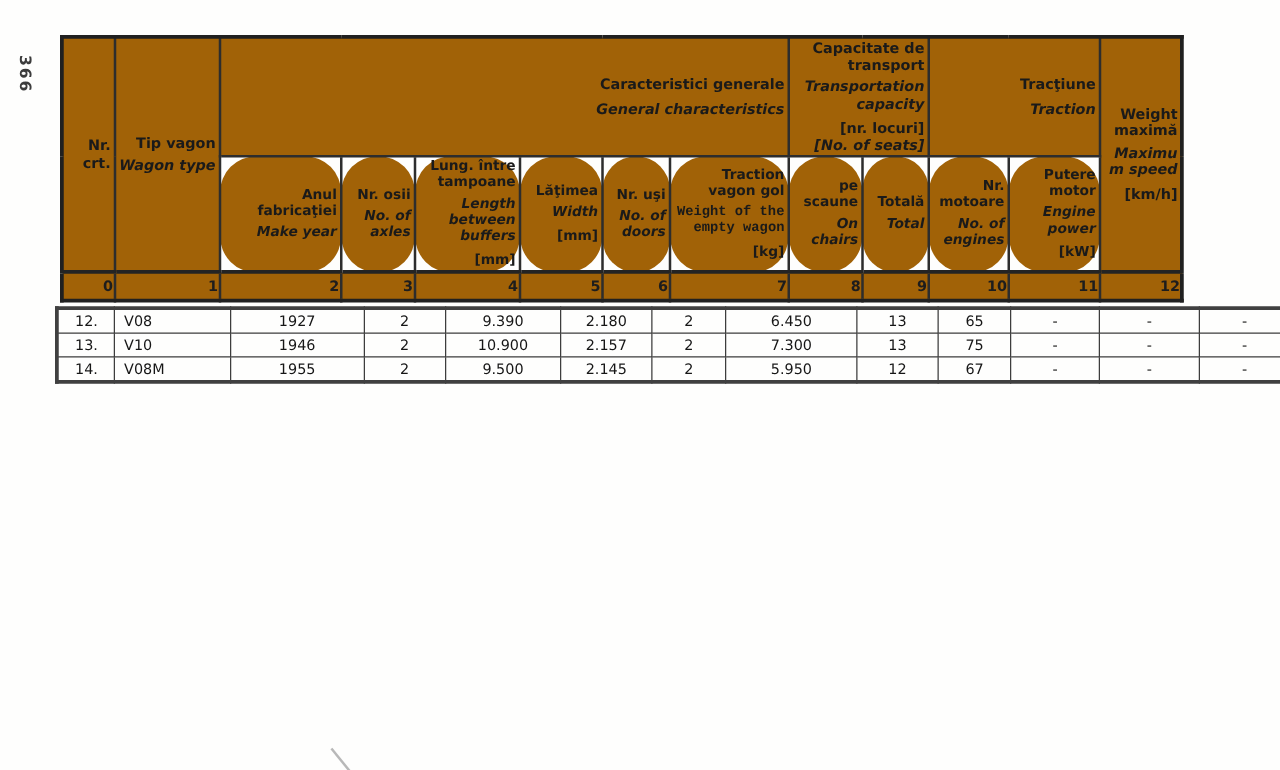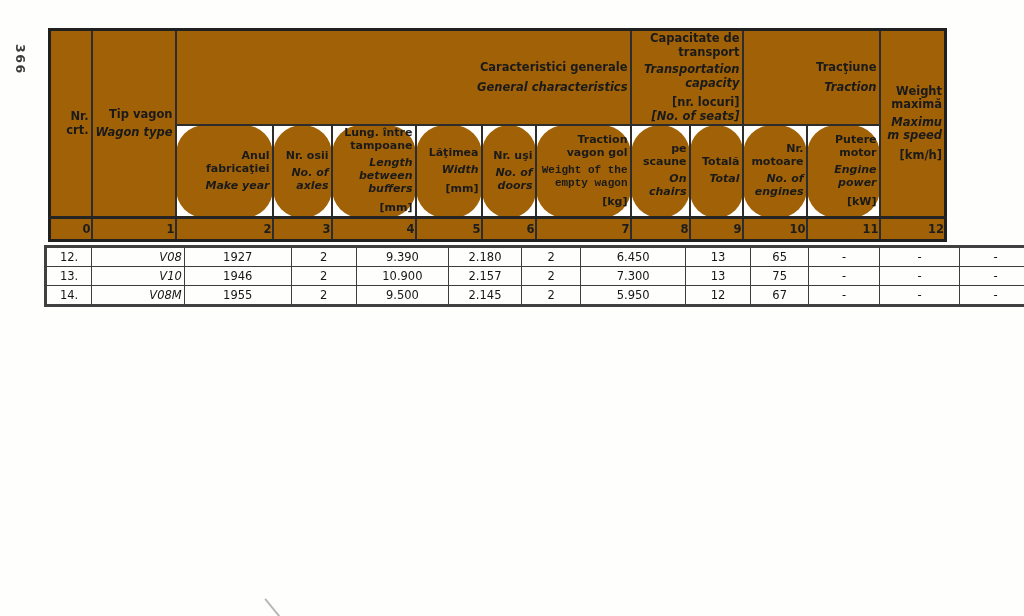--- a/index.html
+++ b/index.html
@@ -42,21 +42,21 @@
   .data{
     width:990px;margin-left:-4px;margin-top:3px;
     border:3px solid #404040;
   }
   .data td{
     border:1px solid #3d3d3d;background:#fefefd;
     height:18px;line-height:18px;
     text-align:center;padding:0 2px;
     font-size:11.5px;color:#161616;
   }
-  .data td.l{text-align:right;padding-left:7px;font-style:italic;}
+  .data td.l{text-align:left;padding-left:7px;}
   .mark{
     position:absolute;left:272px;top:596px;
     width:2px;height:25px;background:#ababab;
     transform:rotate(-39deg);opacity:.85;
   }
 </style>
 </head>
 <body>
 
 <div class="canvas">

